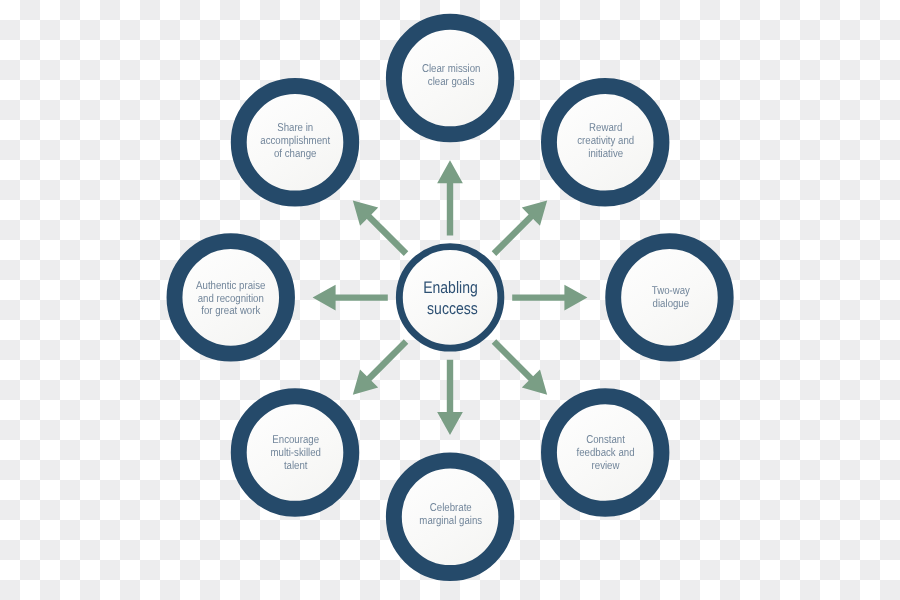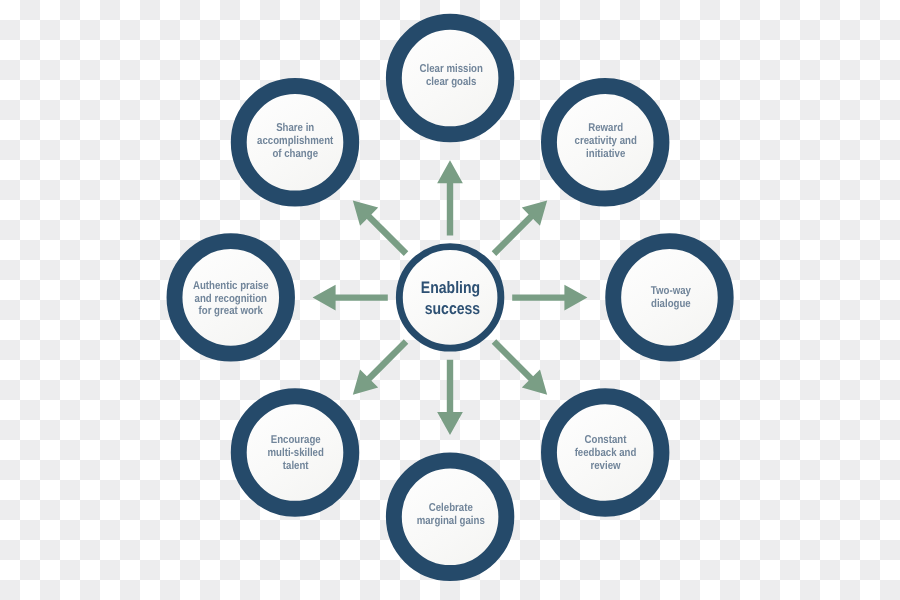--- a/index.html
+++ b/index.html
@@ -14,21 +14,21 @@
   body {
     font-family: "Liberation Sans", sans-serif;
     background-color: #ffffff;
     
     background-image:
       linear-gradient(45deg, var(--chk) 25%, transparent 25%, transparent 75%, var(--chk) 75%),
       linear-gradient(45deg, var(--chk) 25%, transparent 25%, transparent 75%, var(--chk) 75%);
     background-size: 40px 40px;
     background-position: 0 0, 20px 20px;
   }
-  #stage { position: relative; width: 900px; height: 600px; font-weight: bold; }
+  #stage { position: relative; width: 900px; height: 600px; }
   
   #diagram { position: absolute; left: 0; top: 0; will-change: transform; }
   text {
     font-family: "Liberation Sans", sans-serif;
     -webkit-font-smoothing: antialiased;
     text-rendering: geometricPrecision;
   }
   .node-label { font-size: 11.4px; }
   .center-label { font-size: 16.6px; }
 </style>

